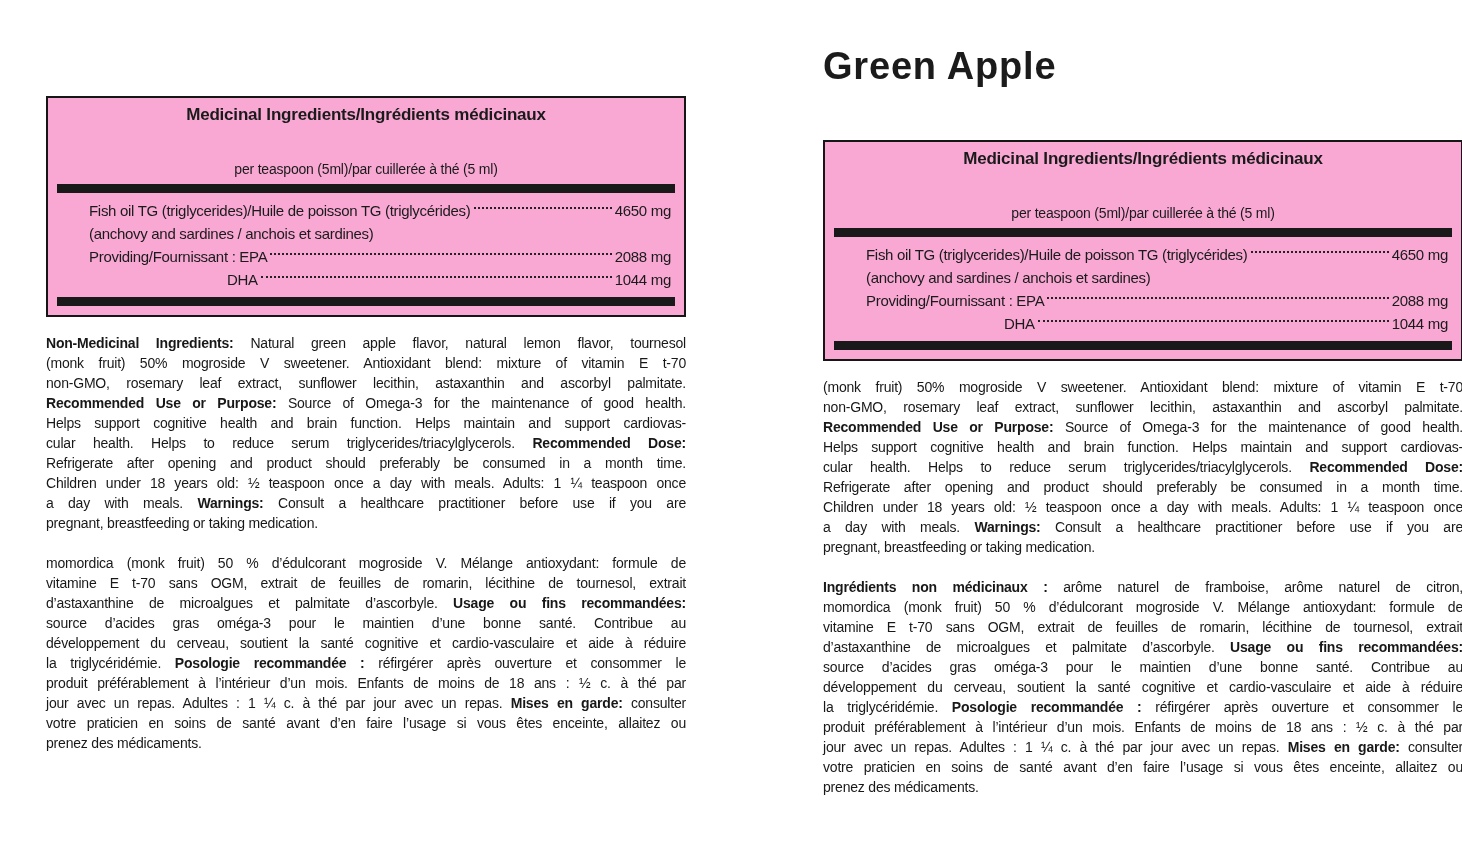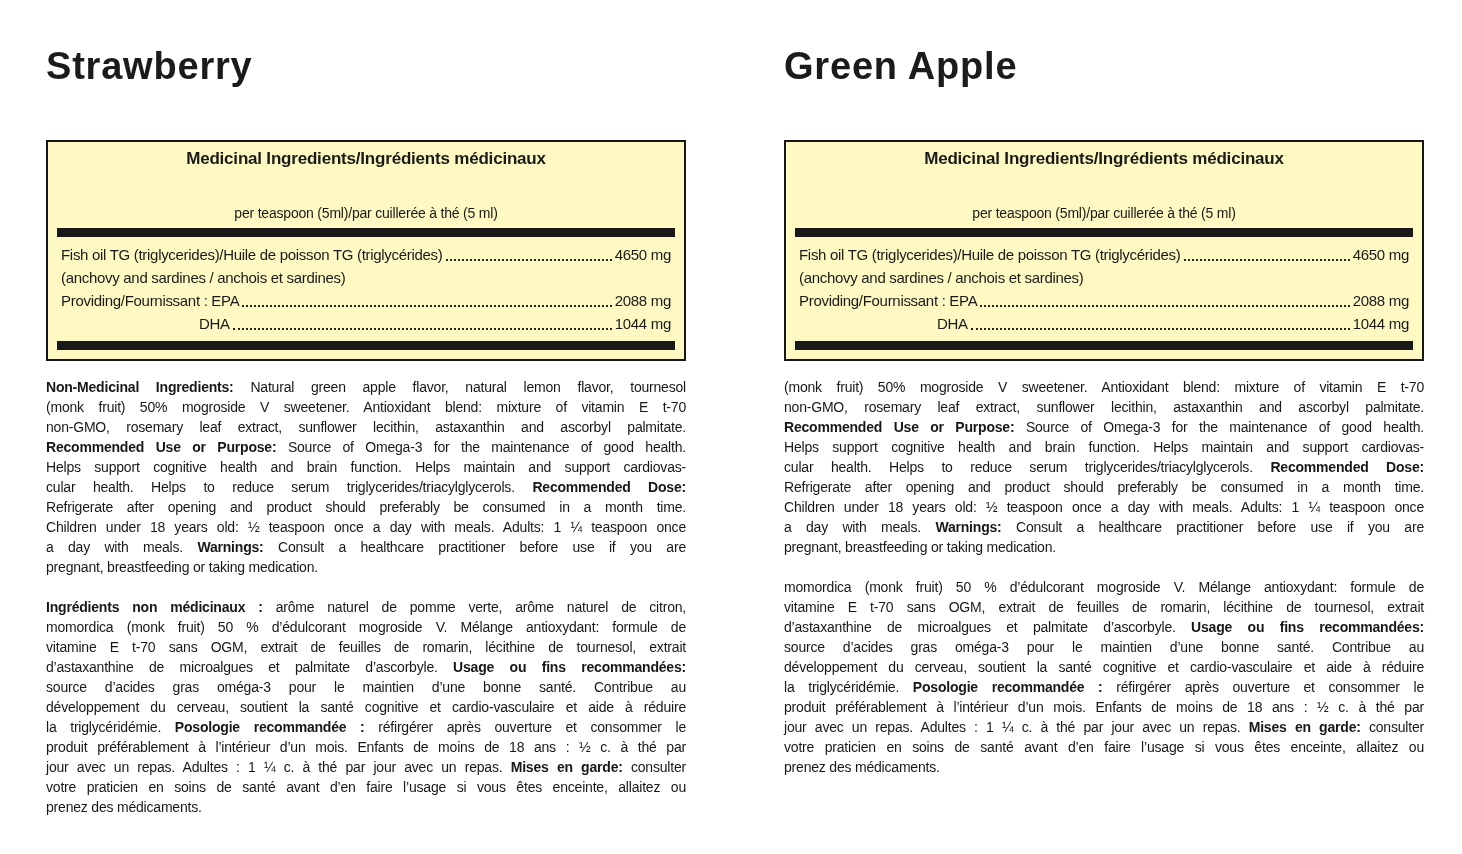--- a/index.html
+++ b/index.html
@@ -15,36 +15,36 @@
     overflow: hidden;
     font-family: "Liberation Sans", sans-serif;
     color: #1a1a1a;
   }
   .panel {
     position: absolute;
     top: 44px;
     width: 640px;
   }
   .panel.left  { left: 46px; }
-  .panel.right { left: 784px; }
+  .panel.right { left: 823px; }
 
   .flavor-title {
     margin: 0;
     font-size: 38px;
     line-height: 44px;
     font-weight: 700;
     letter-spacing: 0.8px;
     color: #1b1b1b;
   }
 
   .ing-table {
     border: 2px solid #161616;
     margin-top: 52px;
     padding-top: 7px;
-    background: #fef9c3;
+    background: #f9a8d4;
   }
   .tbl-title {
     font-size: 17px;
     line-height: 20px;
     font-weight: 700;
     text-align: center;
     letter-spacing: -0.2px;
   }
   .tbl-sub {
     font-size: 14px;
@@ -56,25 +56,26 @@
   .bar {
     height: 9px;
     background: #191919;
     margin: 7px 9px 0 9px;
   }
   .bar.bottom { margin: 6px 9px 9px 9px; }
 
   .tbl-rows { padding: 6px 13px 0 13px; }
   .trow {
     display: flex;
-    align-items: flex-end;
+    align-items: center;
     font-size: 15px;
     line-height: 23px;
     letter-spacing: -0.3px;
     white-space: nowrap;
+    margin-left: 28px;
   }
   .trow .lbl { flex: 0 0 auto; }
   .trow .leader {
     flex: 1 1 auto;
     min-width: 18px;
     border-bottom: 2px dotted #222222;
     margin: 0 3px 5px 3px;
   }
   .trow .val { flex: 0 0 auto; }
   .trow.indent { padding-left: 138px; }
@@ -93,21 +94,20 @@
   }
   .tline.tlast { text-align-last: left; }
   .b { font-weight: 700; }
 </style>
 </head>
 <body>
 
 <div class="page">
 
   <section class="panel left">
-    <h1 class="flavor-title">Strawberry</h1>
 
     <div class="ing-table">
       <div class="tbl-title">Medicinal Ingredients/Ingrédients médicinaux</div>
       <div class="tbl-sub">per teaspoon (5ml)/par cuillerée à thé (5 ml)</div>
       <div class="bar"></div>
       <div class="tbl-rows">
         <div class="trow">
           <span class="lbl">Fish oil TG (triglycerides)/Huile de poisson TG (triglycérides)</span>
           <span class="leader"></span>
           <span class="val">4650 mg</span>
@@ -135,21 +135,20 @@
         <div class="tline"><span>non-GMO, rosemary leaf extract, sunflower lecithin, astaxanthin and ascorbyl palmitate.</span></div>
         <div class="tline"><span class="b">Recommended Use or Purpose:</span><span> Source of Omega-3 for the maintenance of good health.</span></div>
         <div class="tline"><span>Helps support cognitive health and brain function. Helps maintain and support cardiovas-</span></div>
         <div class="tline"><span>cular health. Helps to reduce serum triglycerides/triacylglycerols. </span><span class="b">Recommended Dose:</span></div>
         <div class="tline"><span>Refrigerate after opening and product should preferably be consumed in a month time.</span></div>
         <div class="tline"><span>Children under 18 years old: ½ teaspoon once a day with meals. Adults: 1 ¼ teaspoon once</span></div>
         <div class="tline"><span>a day with meals. </span><span class="b">Warnings:</span><span> Consult a healthcare practitioner before use if you are</span></div>
         <div class="tline tlast"><span>pregnant, breastfeeding or taking medication.</span></div>
       </div>
     <div class="para second">
-        <div class="tline"><span class="b">Ingrédients non médicinaux :</span><span> arôme naturel de pomme verte, arôme naturel de citron,</span></div>
         <div class="tline"><span>momordica (monk fruit) 50 % d’édulcorant mogroside V. Mélange antioxydant: formule de</span></div>
         <div class="tline"><span>vitamine E t-70 sans OGM, extrait de feuilles de romarin, lécithine de tournesol, extrait</span></div>
         <div class="tline"><span>d’astaxanthine de microalgues et palmitate d’ascorbyle. </span><span class="b">Usage ou fins recommandées:</span></div>
         <div class="tline"><span>source d’acides gras oméga-3 pour le maintien d’une bonne santé. Contribue au</span></div>
         <div class="tline"><span>développement du cerveau, soutient la santé cognitive et cardio-vasculaire et aide à réduire</span></div>
         <div class="tline"><span>la triglycéridémie. </span><span class="b">Posologie recommandée :</span><span> réfirgérer après ouverture et consommer le</span></div>
         <div class="tline"><span>produit préférablement à l’intérieur d’un mois. Enfants de moins de 18 ans : ½ c. à thé par</span></div>
         <div class="tline"><span>jour avec un repas. Adultes : 1 ¼ c. à thé par jour avec un repas. </span><span class="b">Mises en garde:</span><span> consulter</span></div>
         <div class="tline"><span>votre praticien en soins de santé avant d’en faire l’usage si vous êtes enceinte, allaitez ou</span></div>
         <div class="tline tlast"><span>prenez des médicaments.</span></div>
@@ -191,20 +190,21 @@
         <div class="tline"><span>non-GMO, rosemary leaf extract, sunflower lecithin, astaxanthin and ascorbyl palmitate.</span></div>
         <div class="tline"><span class="b">Recommended Use or Purpose:</span><span> Source of Omega-3 for the maintenance of good health.</span></div>
         <div class="tline"><span>Helps support cognitive health and brain function. Helps maintain and support cardiovas-</span></div>
         <div class="tline"><span>cular health. Helps to reduce serum triglycerides/triacylglycerols. </span><span class="b">Recommended Dose:</span></div>
         <div class="tline"><span>Refrigerate after opening and product should preferably be consumed in a month time.</span></div>
         <div class="tline"><span>Children under 18 years old: ½ teaspoon once a day with meals. Adults: 1 ¼ teaspoon once</span></div>
         <div class="tline"><span>a day with meals. </span><span class="b">Warnings:</span><span> Consult a healthcare practitioner before use if you are</span></div>
         <div class="tline tlast"><span>pregnant, breastfeeding or taking medication.</span></div>
       </div>
     <div class="para second">
+        <div class="tline"><span class="b">Ingrédients non médicinaux :</span><span> arôme naturel de framboise, arôme naturel de citron,</span></div>
         <div class="tline"><span>momordica (monk fruit) 50 % d’édulcorant mogroside V. Mélange antioxydant: formule de</span></div>
         <div class="tline"><span>vitamine E t-70 sans OGM, extrait de feuilles de romarin, lécithine de tournesol, extrait</span></div>
         <div class="tline"><span>d’astaxanthine de microalgues et palmitate d’ascorbyle. </span><span class="b">Usage ou fins recommandées:</span></div>
         <div class="tline"><span>source d’acides gras oméga-3 pour le maintien d’une bonne santé. Contribue au</span></div>
         <div class="tline"><span>développement du cerveau, soutient la santé cognitive et cardio-vasculaire et aide à réduire</span></div>
         <div class="tline"><span>la triglycéridémie. </span><span class="b">Posologie recommandée :</span><span> réfirgérer après ouverture et consommer le</span></div>
         <div class="tline"><span>produit préférablement à l’intérieur d’un mois. Enfants de moins de 18 ans : ½ c. à thé par</span></div>
         <div class="tline"><span>jour avec un repas. Adultes : 1 ¼ c. à thé par jour avec un repas. </span><span class="b">Mises en garde:</span><span> consulter</span></div>
         <div class="tline"><span>votre praticien en soins de santé avant d’en faire l’usage si vous êtes enceinte, allaitez ou</span></div>
         <div class="tline tlast"><span>prenez des médicaments.</span></div>

